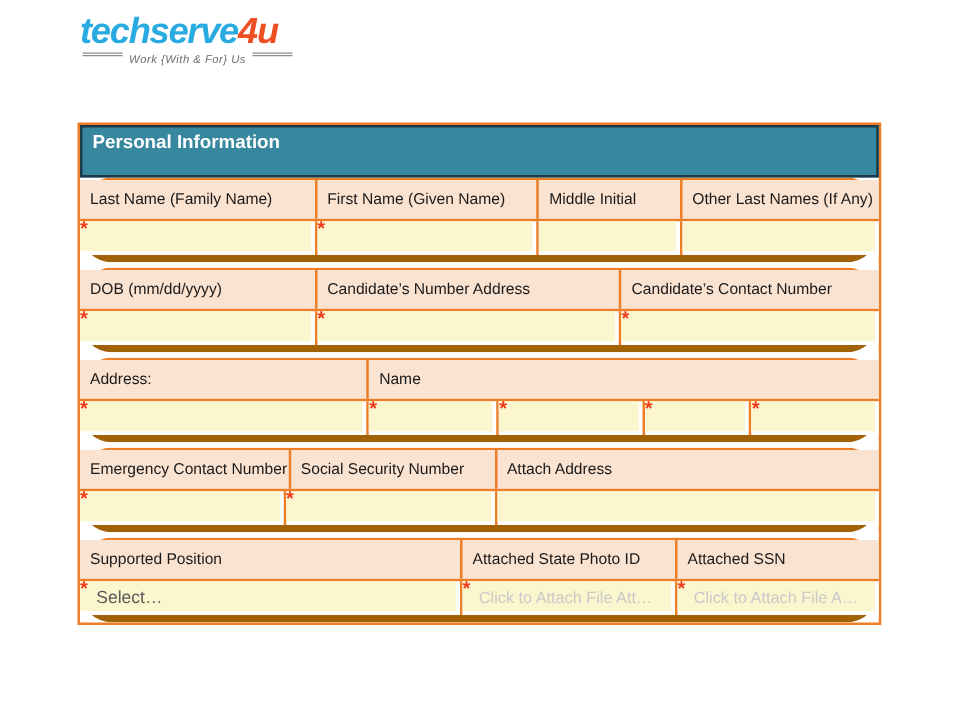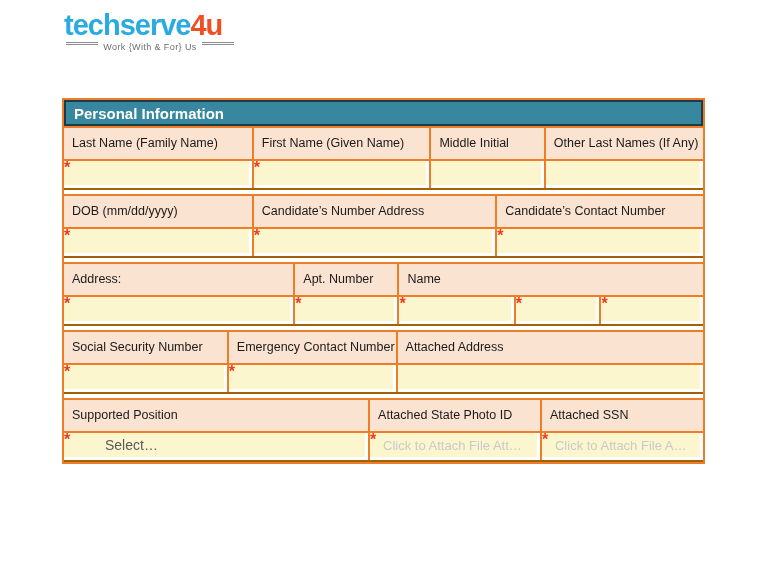--- a/index.html
+++ b/index.html
@@ -1,45 +1,45 @@
 <!DOCTYPE html>
 <html><head>
 <meta charset="utf-8">
 <style>
   * { margin:0; padding:0; box-sizing:border-box; }
   html,body { width:767px; height:561px; background:#ffffff; font-family:"Liberation Sans", sans-serif; overflow:hidden; }
 
   
-  .logo { margin:10px 0 12px 64px; width:172px; }
+  .logo { margin:10px 0 12px 64px; width:172px;font-style:italic; }
   .logo-text { font-weight:bold; font-size:29px; letter-spacing:-1px; line-height:30px; }
   .brand-main { color:#29ABE2; }
   .brand-accent { color:#F04E23; }
   .tagline { display:flex; align-items:flex-start; gap:5px; margin-top:2px; padding:0 2px; }
   .tagline .seg { flex:1; height:3px; border-top:1px solid #8c8c8c; border-bottom:1px solid #8c8c8c; }
   .tagline .tag-text { font-size:9px; color:#6e6e6e; white-space:nowrap; letter-spacing:0.4px; }
 
   
   h1.page-title { margin-top:62px; text-align:center; font-size:17px; font-weight:bold; color:#000; }
 
   
   .form-table { margin:46px 0 0 62px; width:643px; border:2px solid #EE7D28; }
-  .section-header { background:#37879E; border:2px solid #1C3A4A; color:#fff; font-weight:bold; font-size:15px; padding:2px 8px; height:26px; line-height:20px; }
+  .section-header { background:#37879E; border:2px solid #1C3A4A; color:#fff; font-weight:bold; font-size:15px; padding:2px 8px; height:42px; line-height:20px; }
   .gap { height:4px; background:#fff; }
-  .group { border-top:2px solid #EE7D28; border-bottom:2px solid #a16207; }
+  .group { border-top:2px solid #EE7D28; border-bottom:6px solid #a16207;border-radius:26px; }
   .row { display:flex; width:100%; }
   .row.labels { background:#FBE3D1; height:31px; }
   .row.inputs { border-top:2px solid #EE7D28; background:#fff; height:29px; }
   .cell { position:relative; }
   .cell:not(:last-child) { border-right:2px solid #EE7D28; }
   .cell.label { padding:8px 4px 0 8px; font-size:12.5px; color:#1a1a1a; white-space:nowrap; overflow:hidden; }
   .cell.input { padding:0 3px 3px 0; }
   .field { background:#FCF6CF; height:100%; position:relative; }
   .req { position:absolute; top:-1px; left:0px; color:#F0391B; font-weight:bold; font-size:16px; line-height:15px; }
   .field .ftext { display:block; padding-left:13px; line-height:25px; white-space:nowrap; overflow:hidden; }
-  .select-text { color:#595959; font-size:14px;margin-left:28px; }
+  .select-text { color:#595959; font-size:14px; }
   .attach-text { color:#C9C9C9; font-size:13px; }
 </style>
 </head>
 <body>
 
 <div>
 
   <header class="logo">
     <div class="logo-text">
       <span class="brand-main">techserve</span><span class="brand-accent">4u</span>
@@ -114,21 +114,20 @@
             </div>
         </div>
       </div>
     </div>
 
     <div class="gap"></div>
 
     <div class="group">
       <div class="row labels">
         <div class="cell label" style="width:36.2%"><span>Address:</span></div>
-        <div class="cell label" style="width:16.3%"><span>Apt. Number</span></div>
         <div class="cell label" style="width:13.4%"><span>Name</span></div>
       </div>
       <div class="row inputs">
         <div class="cell input" style="width:36.2%">
           <div class="field">
               <span class="req">*</span>
             </div>
         </div>
         <div class="cell input" style="width:16.3%">
           <div class="field">
@@ -150,23 +149,23 @@
               <span class="req">*</span>
             </div>
         </div>
       </div>
     </div>
 
     <div class="gap"></div>
 
     <div class="group">
       <div class="row labels">
+        <div class="cell label" style="width:26.4%"><span>Emergency Contact Number</span></div>
         <div class="cell label" style="width:25.8%"><span>Social Security Number</span></div>
-        <div class="cell label" style="width:26.4%"><span>Emergency Contact Number</span></div>
-        <div class="cell label" style="width:47.8%"><span>Attached Address</span></div>
+        <div class="cell label" style="width:47.8%"><span>Attach Address</span></div>
       </div>
       <div class="row inputs">
         <div class="cell input" style="width:25.8%">
           <div class="field">
               <span class="req">*</span>
             </div>
         </div>
         <div class="cell input" style="width:26.4%">
           <div class="field">
               <span class="req">*</span>

